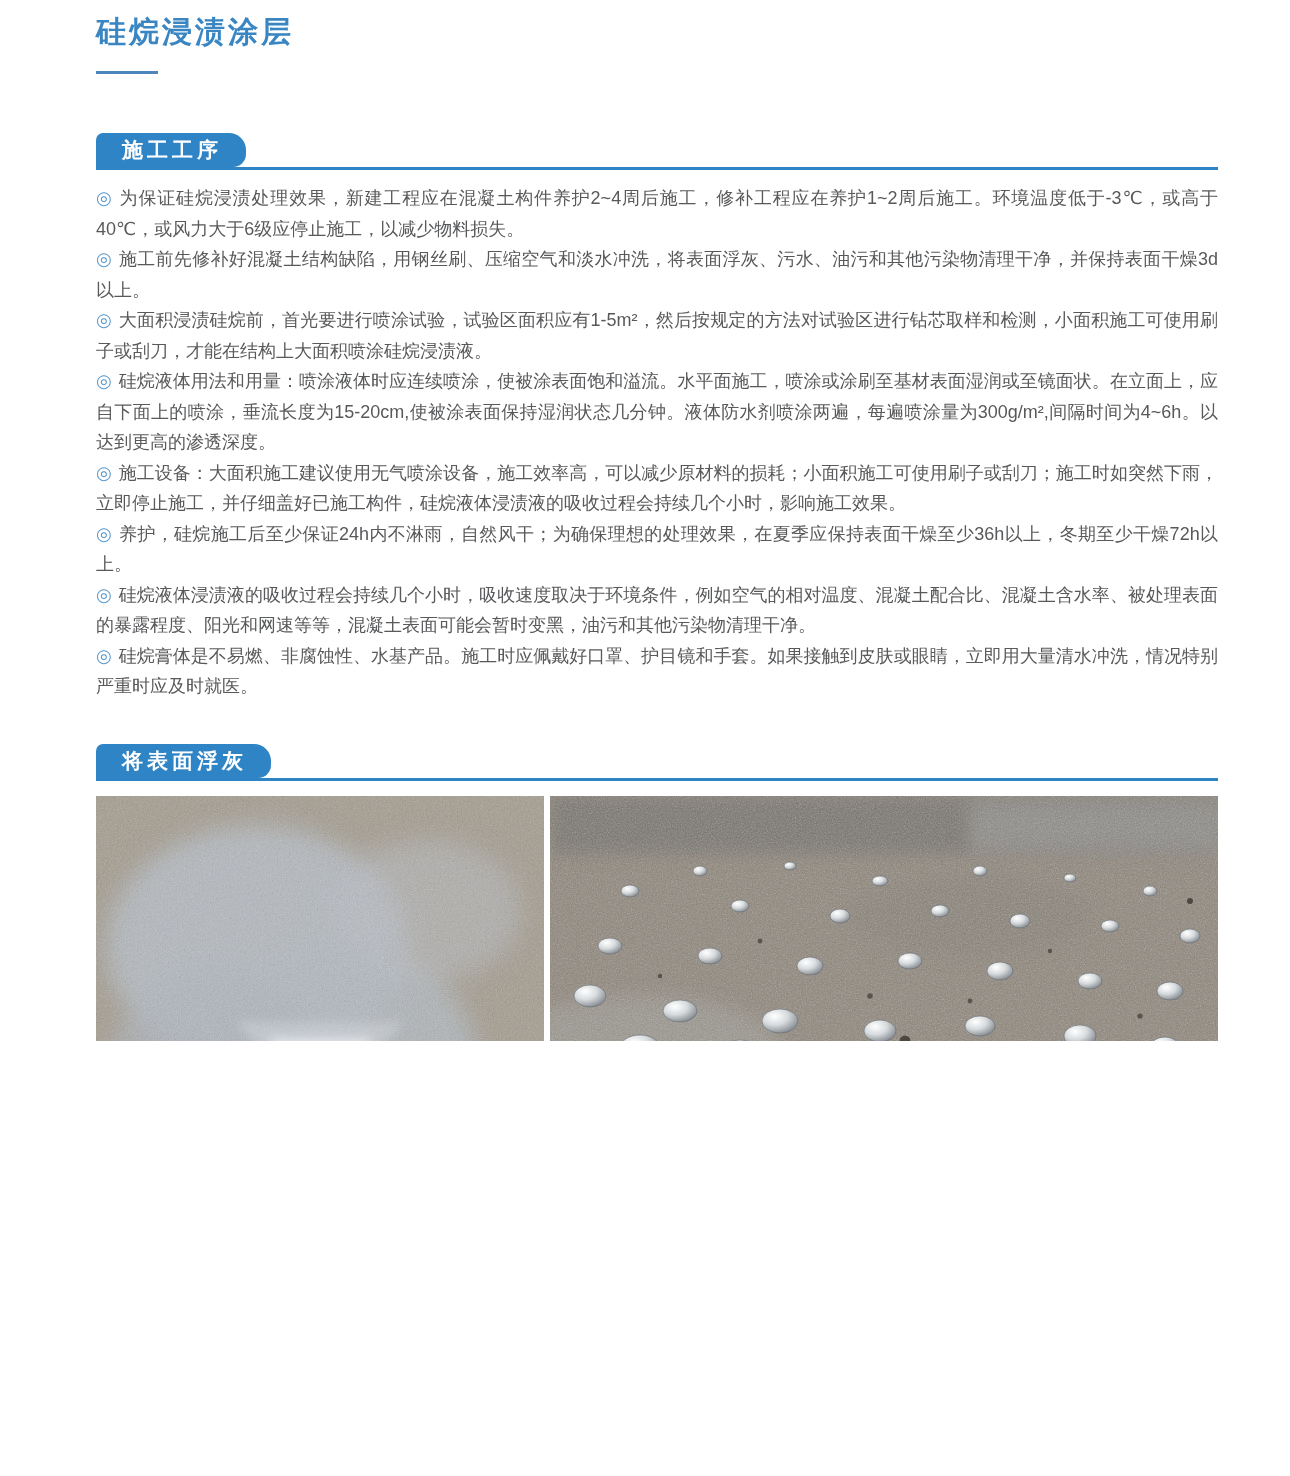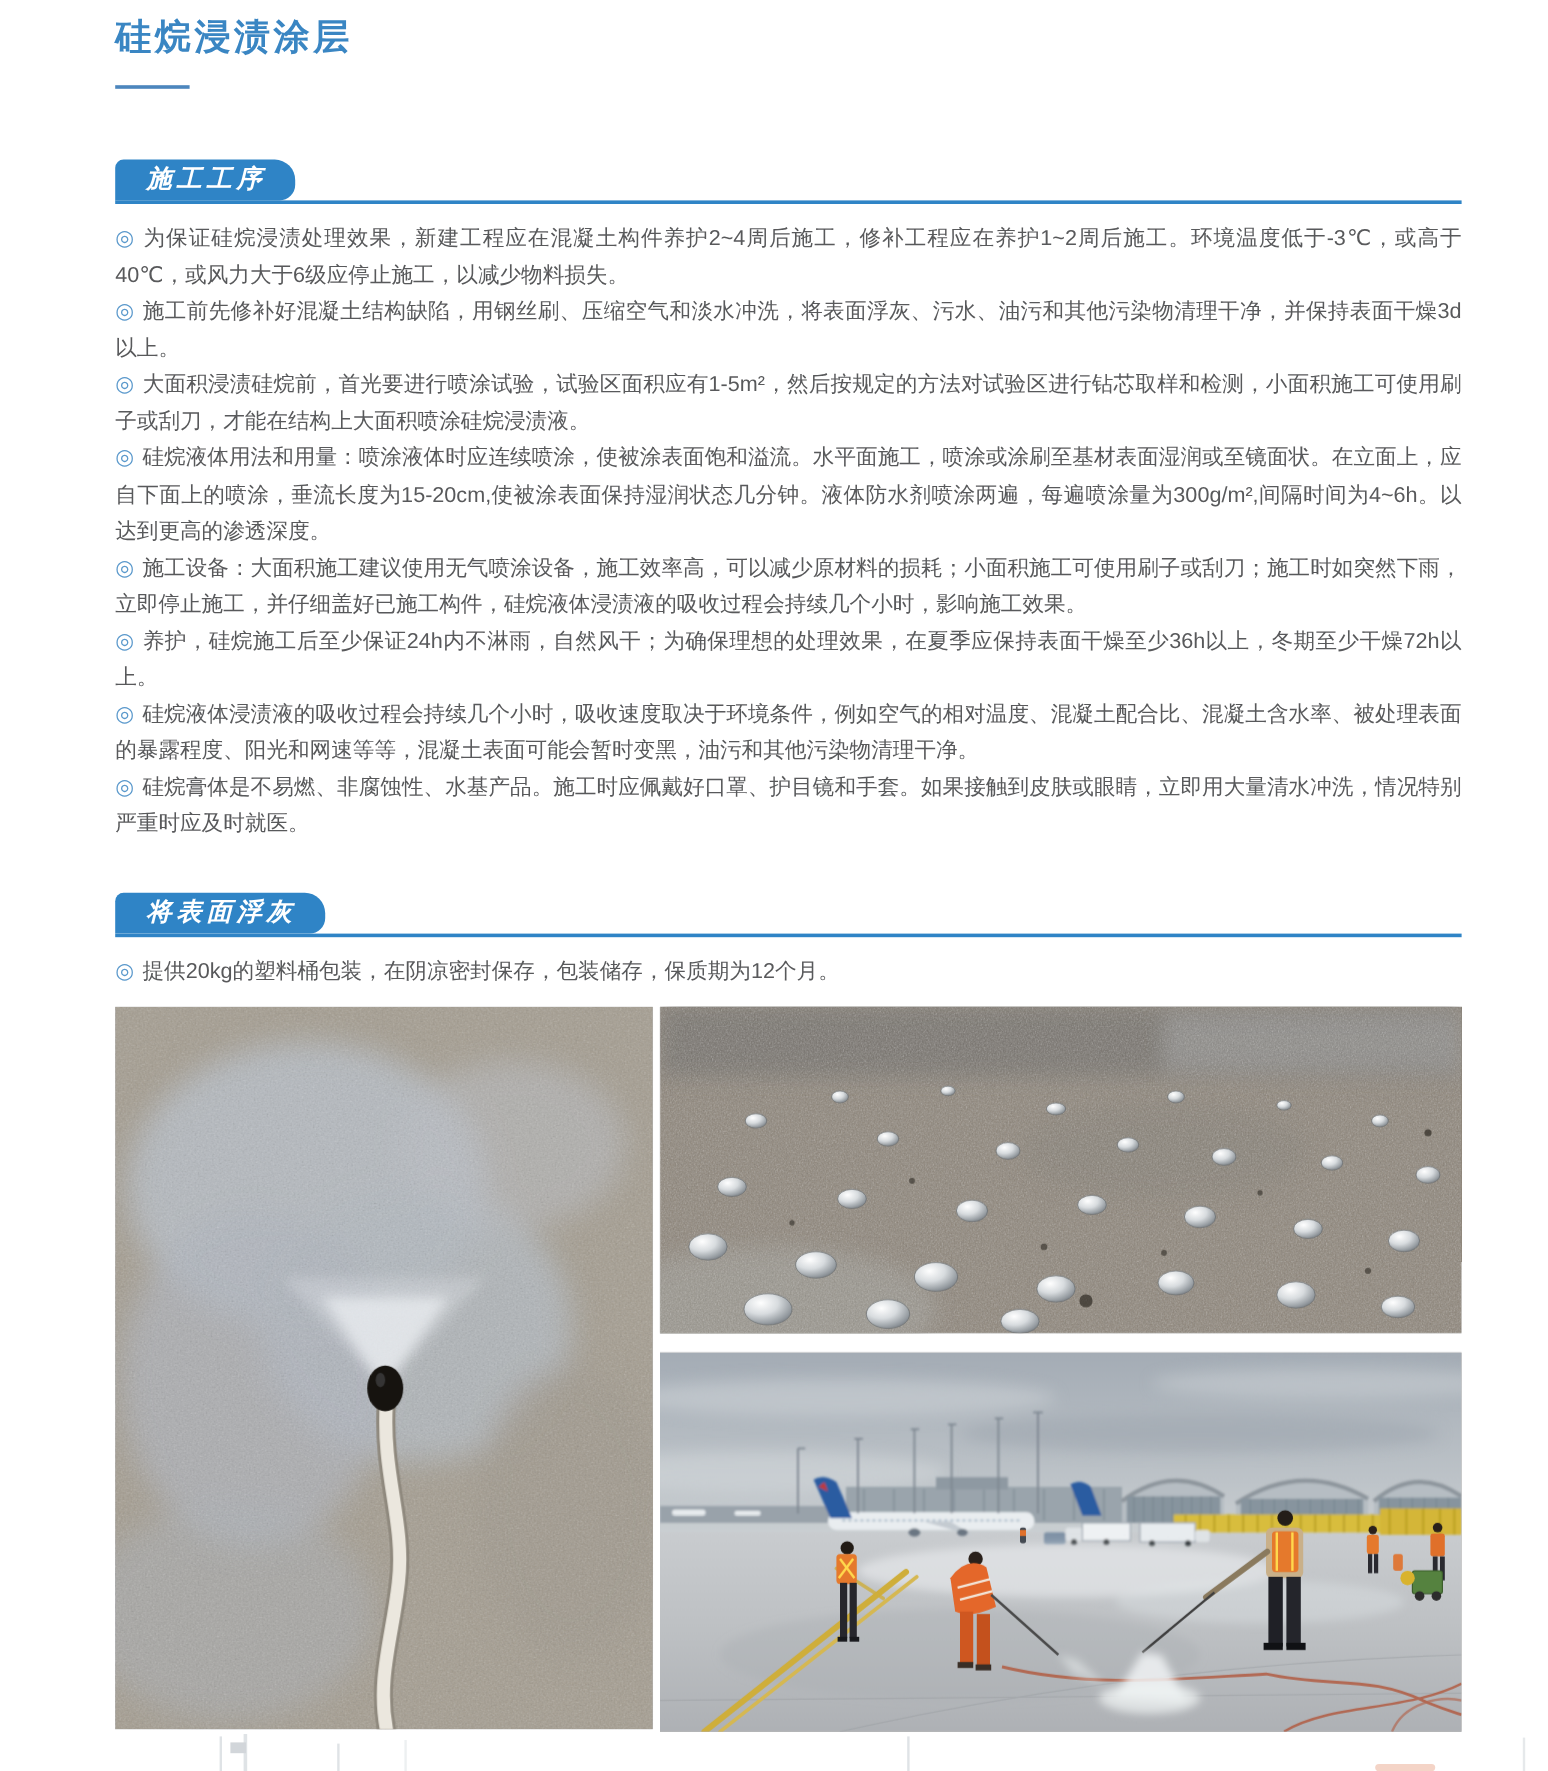--- a/index.html
+++ b/index.html
@@ -1,32 +1,32 @@
 <!DOCTYPE html>
 <html lang="zh"><head>
 <meta charset="utf-8">
 <style>
   html,body{margin:0;padding:0;background:#fff;}
   .page{
-    position:relative;width:1290px;height:1476px;overflow:hidden;background:#ffffff;
+    position:relative;width:1290px;height:1041px;overflow:hidden;background:#ffffff;
     font-family:"Liberation Sans","DejaVu Sans",sans-serif;
   }
   .page-title{
     margin:14px 0 0 96px;font-size:30px;line-height:36px;font-weight:bold;
     color:#3a86c3;letter-spacing:3px;
   }
   .title-dash{margin:21px 0 0 96px;width:62px;height:3px;background:#4c86bd;}
   .section{margin:0 72px 0 96px;}
   .section-1{margin-top:59px;}
   .section-2{margin-top:42px;}
   .section-header{border-bottom:3px solid #2f84c6;line-height:0;}
   .section-badge{
     display:inline-block;background:#2f84c6;color:#ffffff;font-size:21px;font-weight:bold;
     letter-spacing:4px;line-height:34px;height:34px;padding:0 24px 0 26px;
-    border-radius:7px 17px 13px 0;vertical-align:bottom;font-style:italic;
+    border-radius:7px 17px 13px 0;vertical-align:bottom;
   }
   .bullets{margin-top:13px;color:#58595b;font-size:18px;line-height:30.5px;text-align:justify;}
   .bullets p{margin:0;}
   .bullet-mark{color:#5b99cc;margin-right:7px;}
   .gallery{margin:15px 72px 0 96px;display:flex;gap:6px;}
   .fig{background:#aaa;overflow:hidden;}
   .fig svg{display:block;width:100%;height:100%;}
   .fig-left{width:448px;height:602px;}
   .right-col{display:flex;flex-direction:column;gap:16px;width:668px;}
   .fig-tr{width:668px;height:272px;}
@@ -61,23 +61,20 @@
       <p><span class="bullet-mark">◎</span><span>施工设备：大面积施工建议使用无气喷涂设备，施工效率高，可以减少原材料的损耗；小面积施工可使用刷子或刮刀；施工时如突然下雨，立即停止施工，并仔细盖好已施工构件，硅烷液体浸渍液的吸收过程会持续几个小时，影响施工效果。</span></p>
       <p><span class="bullet-mark">◎</span><span>养护，硅烷施工后至少保证24h内不淋雨，自然风干；为确保理想的处理效果，在夏季应保持表面干燥至少36h以上，冬期至少干燥72h以上。</span></p>
       <p><span class="bullet-mark">◎</span><span>硅烷液体浸渍液的吸收过程会持续几个小时，吸收速度取决于环境条件，例如空气的相对温度、混凝土配合比、混凝土含水率、被处理表面的暴露程度、阳光和网速等等，混凝土表面可能会暂时变黑，油污和其他污染物清理干净。</span></p>
       <p><span class="bullet-mark">◎</span><span>硅烷膏体是不易燃、非腐蚀性、水基产品。施工时应佩戴好口罩、护目镜和手套。如果接触到皮肤或眼睛，立即用大量清水冲洗，情况特别严重时应及时就医。</span></p>
     </div>
   </div>
 
   <div class="section section-2">
     <div class="section-header">
       <span class="section-badge">将表面浮灰</span>
-    </div>
-    <div class="bullets">
-      <p><span class="bullet-mark">◎</span><span>提供20kg的塑料桶包装，在阴凉密封保存，包装储存，保质期为12个月。</span></p>
     </div>
   </div>
 
   <div class="gallery">
 
     <div class="fig fig-left">
       <svg viewBox="0 0 448 602" preserveAspectRatio="none">
         <defs>
           <filter id="grainL" x="0" y="0" width="100%" height="100%">
             <feTurbulence type="fractalNoise" baseFrequency="0.75" numOctaves="3" seed="7" stitchTiles="stitch"></feTurbulence>

